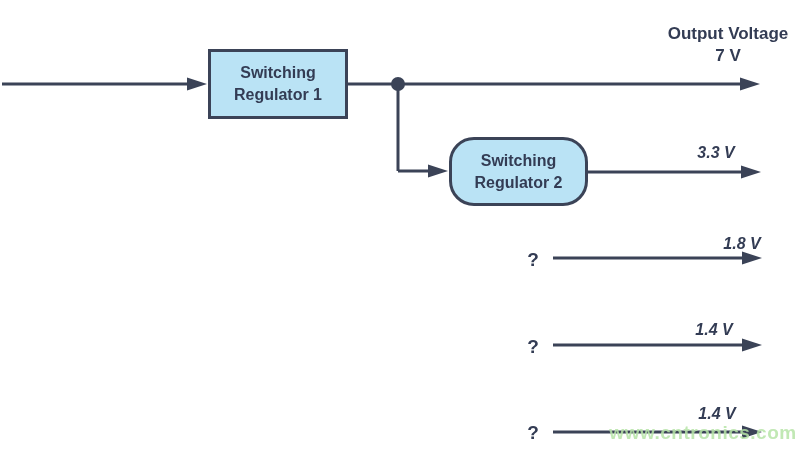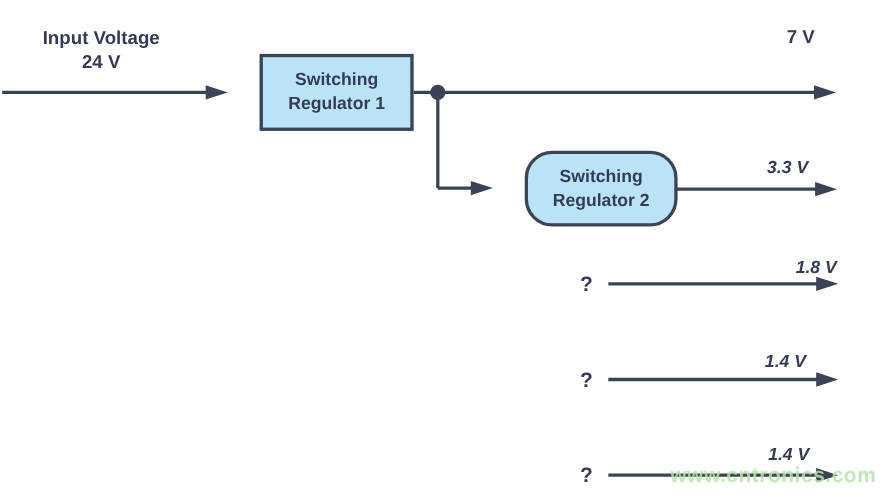--- a/index.html
+++ b/index.html
@@ -33,21 +33,20 @@
   .reg-box{
     position:absolute;
     box-sizing:border-box;
     background:var(--box-fill);
     border:3px solid var(--box-border);
     display:flex;align-items:center;justify-content:flex-end;
     text-align:center;
     font-weight:bold;font-size:16px;line-height:22px;
     color:var(--text);
     padding:0 18px;
-    margin-left:28px;
   }
   .lbl{
     position:absolute;
     transform:translate(-50%,-50%);
     font-weight:bold;
     color:var(--text);
     white-space:nowrap;
   }
   .v{font-size:16px;font-style:italic;}
   .q{font-size:19px;}
@@ -93,26 +92,23 @@
     <g>
       <line x1="553" y1="345" x2="744" y2="345"></line>
       <polygon points="762,345 742,338.5 742,351.5"></polygon>
     </g>
     <g>
       <line x1="553" y1="432" x2="744" y2="432"></line>
       <polygon points="762,432 742,425.5 742,438.5"></polygon>
     </g>
   </svg>
 
-  <div class="hdr" style="left:92px;top:24px;">
-    <div>Input Voltage</div>
-    <div>24 V</div>
-  </div>
 
   <div class="hdr" style="left:728px;top:23px;">
+    <div>Output Voltage</div>
     <div>7 V</div>
   </div>
 
   <div class="reg-box" style="left:208px;top:49px;width:140px;height:70px;">
     <span>Switching Regulator 1</span>
   </div>
 
   <div class="reg-box" style="left:449px;top:137px;width:139px;height:69px;border-radius:25px;">
     <span>Switching Regulator 2</span>
   </div>

